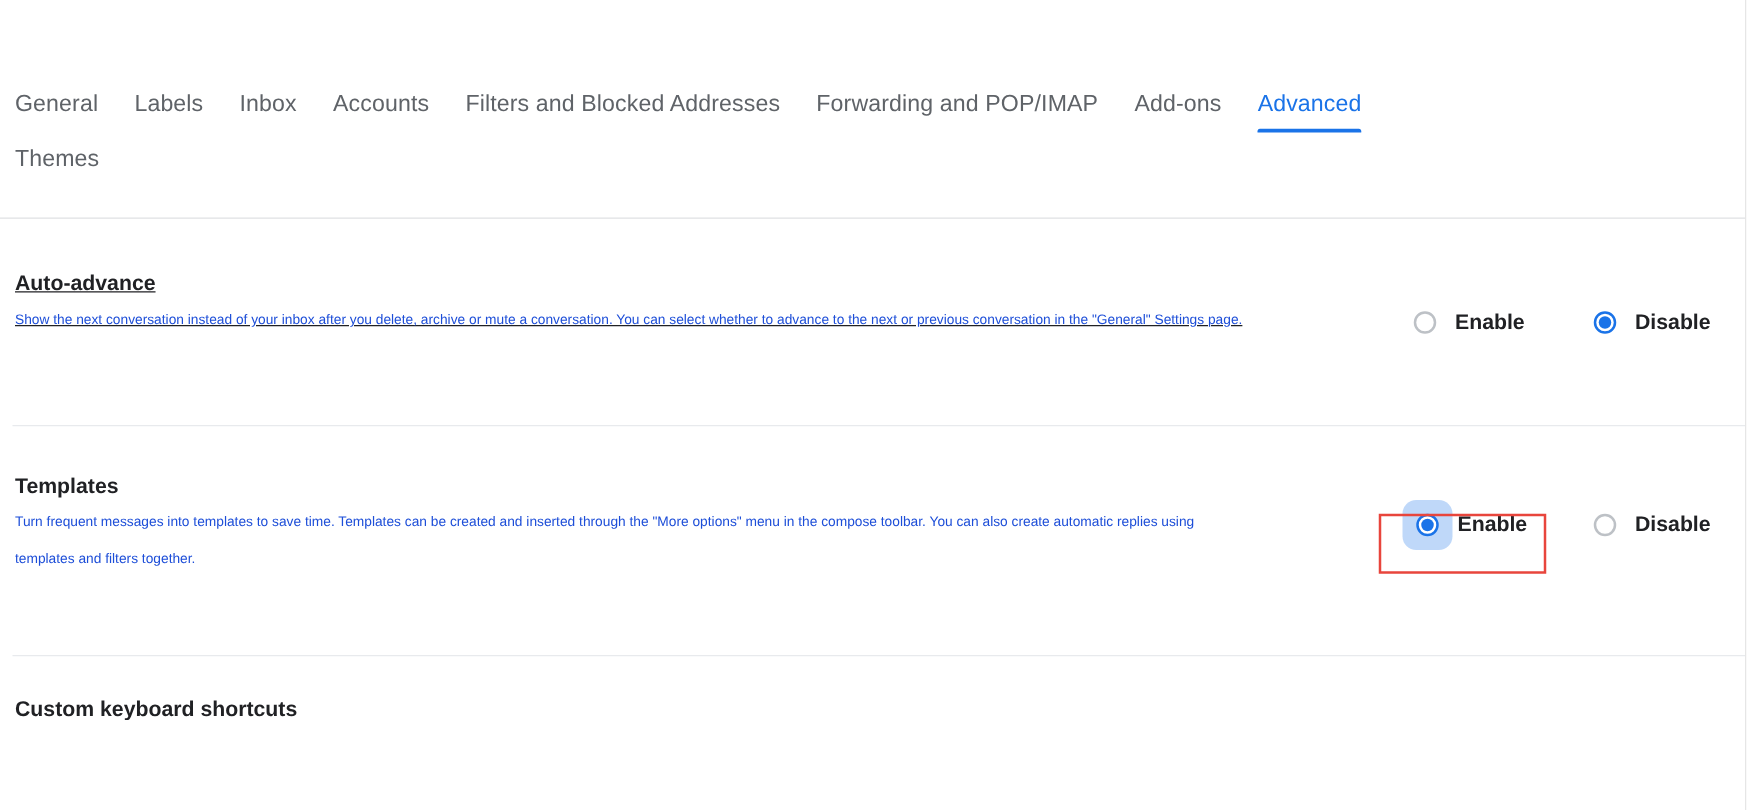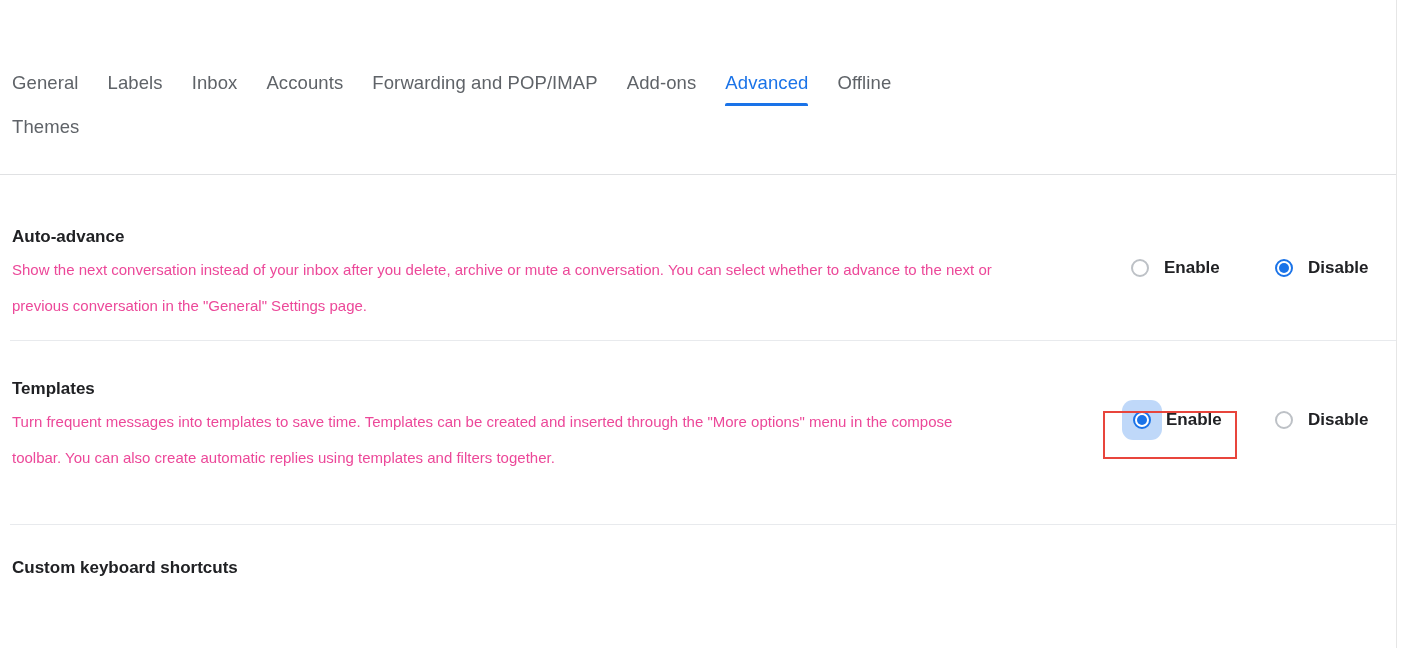--- a/index.html
+++ b/index.html
@@ -101,27 +101,27 @@
     box-sizing: border-box;
   }
   .row-title {
     font-size: 17px;
     font-weight: bold;
     line-height: 24px;
     color: #202124;
     margin: 0 0 3px 0;
   }
   .row-desc {
-    font-size: 15px;
-    line-height: 36px;
-    color: #ec4899;
+    font-size: 11px;
+    line-height: 29px;
+    color: #1d4ed8;
     margin: 0;
     max-width: 985px;
   }
-  .row.autoadvance { top: 225px; }
+  .row.autoadvance { top: 215px; text-decoration: underline; }
   .row.templates   { top: 377px; }
 
   .row.templates .row-desc { max-width: 960px; }
 
   
   .optioncol {
     position: relative;
     flex: 1;
     display: flex;
     align-items: flex-start;
@@ -230,20 +230,24 @@
       </div>
       <div class="tab">
         <span>Inbox</span>
         
       </div>
       <div class="tab">
         <span>Accounts</span>
         
       </div>
       <div class="tab">
+        <span>Filters and Blocked Addresses</span>
+        
+      </div>
+      <div class="tab">
         <span>Forwarding and POP/IMAP</span>
         
       </div>
       <div class="tab">
         <span>Add-ons</span>
         
       </div>
       <div class="tab active">
         <span>Advanced</span>
         <span class="tab-underline" style="display: block;"></span>

